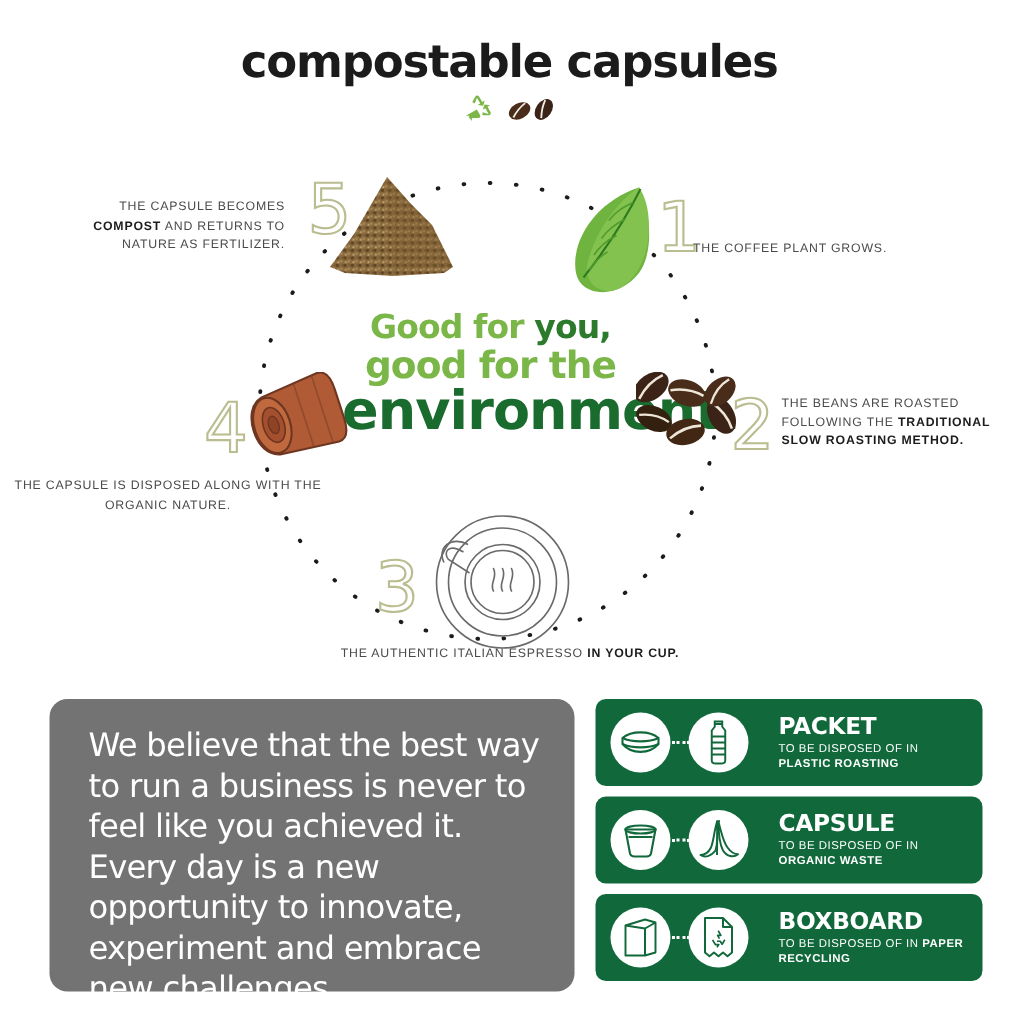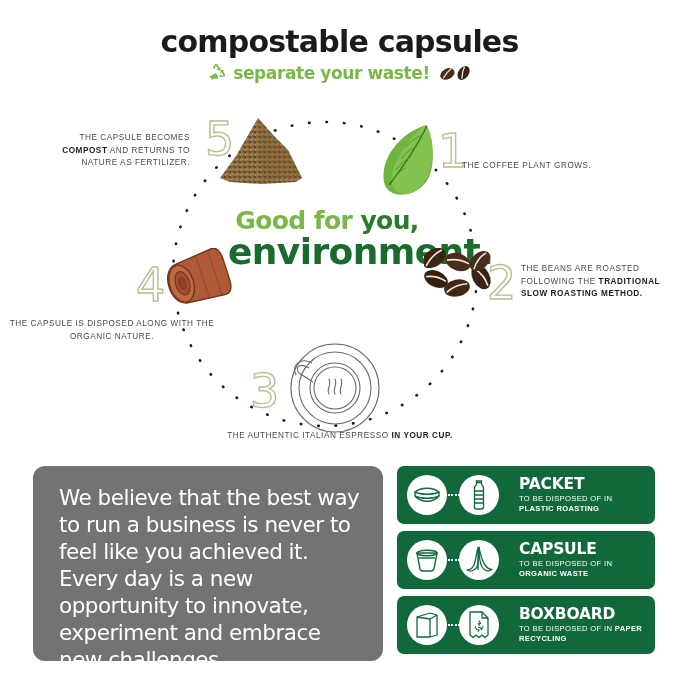--- a/index.html
+++ b/index.html
@@ -35,21 +35,21 @@
   .cycle { position:absolute; left:0; top:100px; width:679px; height:355px; }
   .dotted-circle {
     position:absolute; left:169px; top:18px; width:312px; height:312px;
   }
   .center-claim {
     position:absolute; left:228px; top:108px; width:198px;
     text-align:center; line-height:1.0;
     font-family:"DejaVu Sans", sans-serif; font-weight:700;
     letter-spacing:-0.6px;
   }
-  .cl1 { font-size:25px; color:#7ab648; }
+  .cl1 { font-size:22px; color:#7ab648; }
   .cl1 b { color:#2c7a2c; font-weight:700; }
   .cl2 { font-size:25px; color:#7ab648; margin-top:1px; }
   .cl3 { font-size:36px; color:#1a6b2e; margin-top:1px; }
 
   
   .stepnum {
     position:absolute;
     font-family:"DejaVu Sans", sans-serif;
     font-size:46px; font-weight:400;
     color:transparent;
@@ -126,21 +126,20 @@
     <div class="tagline-row">
       <span>
         <svg class="recycle-ico" viewBox="0 0 24 24">
           <g fill="#7ab648">
             <path d="M11.9 2.6 L14.6 7.2 L12.5 8.4 L16.9 9.0 L18.2 4.8 L16.2 6.0 L13.6 1.5 C13.0 0.6 11.3 0.5 10.7 1.6 L8.2 5.9 L10.2 7.1 Z"></path>
             <path d="M3.0 16.9 L8.3 16.9 L8.3 14.5 L5.2 17.7 L7.9 21.1 L7.9 18.8 L13.1 18.8 C14.2 18.8 15.1 17.4 14.4 16.3 L11.9 12.0 L9.8 13.2 Z"></path>
             <path d="M21.3 15.6 L18.7 11.0 L16.6 12.2 L18.0 8.0 L22.4 8.6 L20.4 9.8 L22.9 14.1 C23.4 15.1 22.7 16.5 21.4 16.5 L16.4 16.5 L16.4 14.2 Z"></path>
           </g>
         </svg>
       </span>
-      <span class="tagline">separate your waste!</span>
       <span>
         <svg class="hdr-beans" viewBox="0 0 40 22">
           <g>
             <ellipse cx="12" cy="12" rx="8" ry="5.5" transform="rotate(-28 12 12)" fill="#4a2c1a"></ellipse>
             <path d="M6 14 Q12 10 18 9" stroke="#f2ece4" stroke-width="1.3" fill="none" transform="rotate(-28 12 12)"></path>
             <ellipse cx="29" cy="11" rx="8" ry="5.5" transform="rotate(-55 29 11)" fill="#3b2417"></ellipse>
             <path d="M23 13 Q29 9 35 8" stroke="#f2ece4" stroke-width="1.3" fill="none" transform="rotate(-55 29 11)"></path>
           </g>
         </svg>
       </span>
@@ -148,20 +147,21 @@
   </div>
 
   <div class="cycle">
 
     <svg class="dotted-circle" viewBox="0 0 312 312">
       <circle cx="156" cy="156" r="152" fill="none" stroke="#1b1b1b" stroke-width="2.6" stroke-linecap="round" stroke-dasharray="0.5 17"></circle>
     </svg>
 
     <div class="center-claim">
       <div class="cl1"><span>Good for </span><b>you,</b></div>
+      <div class="cl2">good for the</div>
       <div class="cl3">environment.</div>
     </div>
 
     <div class="art" style="left:214px; top:16px;">
       <svg width="96" height="72" viewBox="0 0 96 72">
         <defs>
           <pattern id="soil" width="5" height="5" patternUnits="userSpaceOnUse">
             <rect width="5" height="5" fill="#8a6a3d"></rect>
             <circle cx="1" cy="1" r="1.1" fill="#5e4424"></circle>
             <circle cx="3.6" cy="3.2" r="0.9" fill="#a98a58"></circle>

